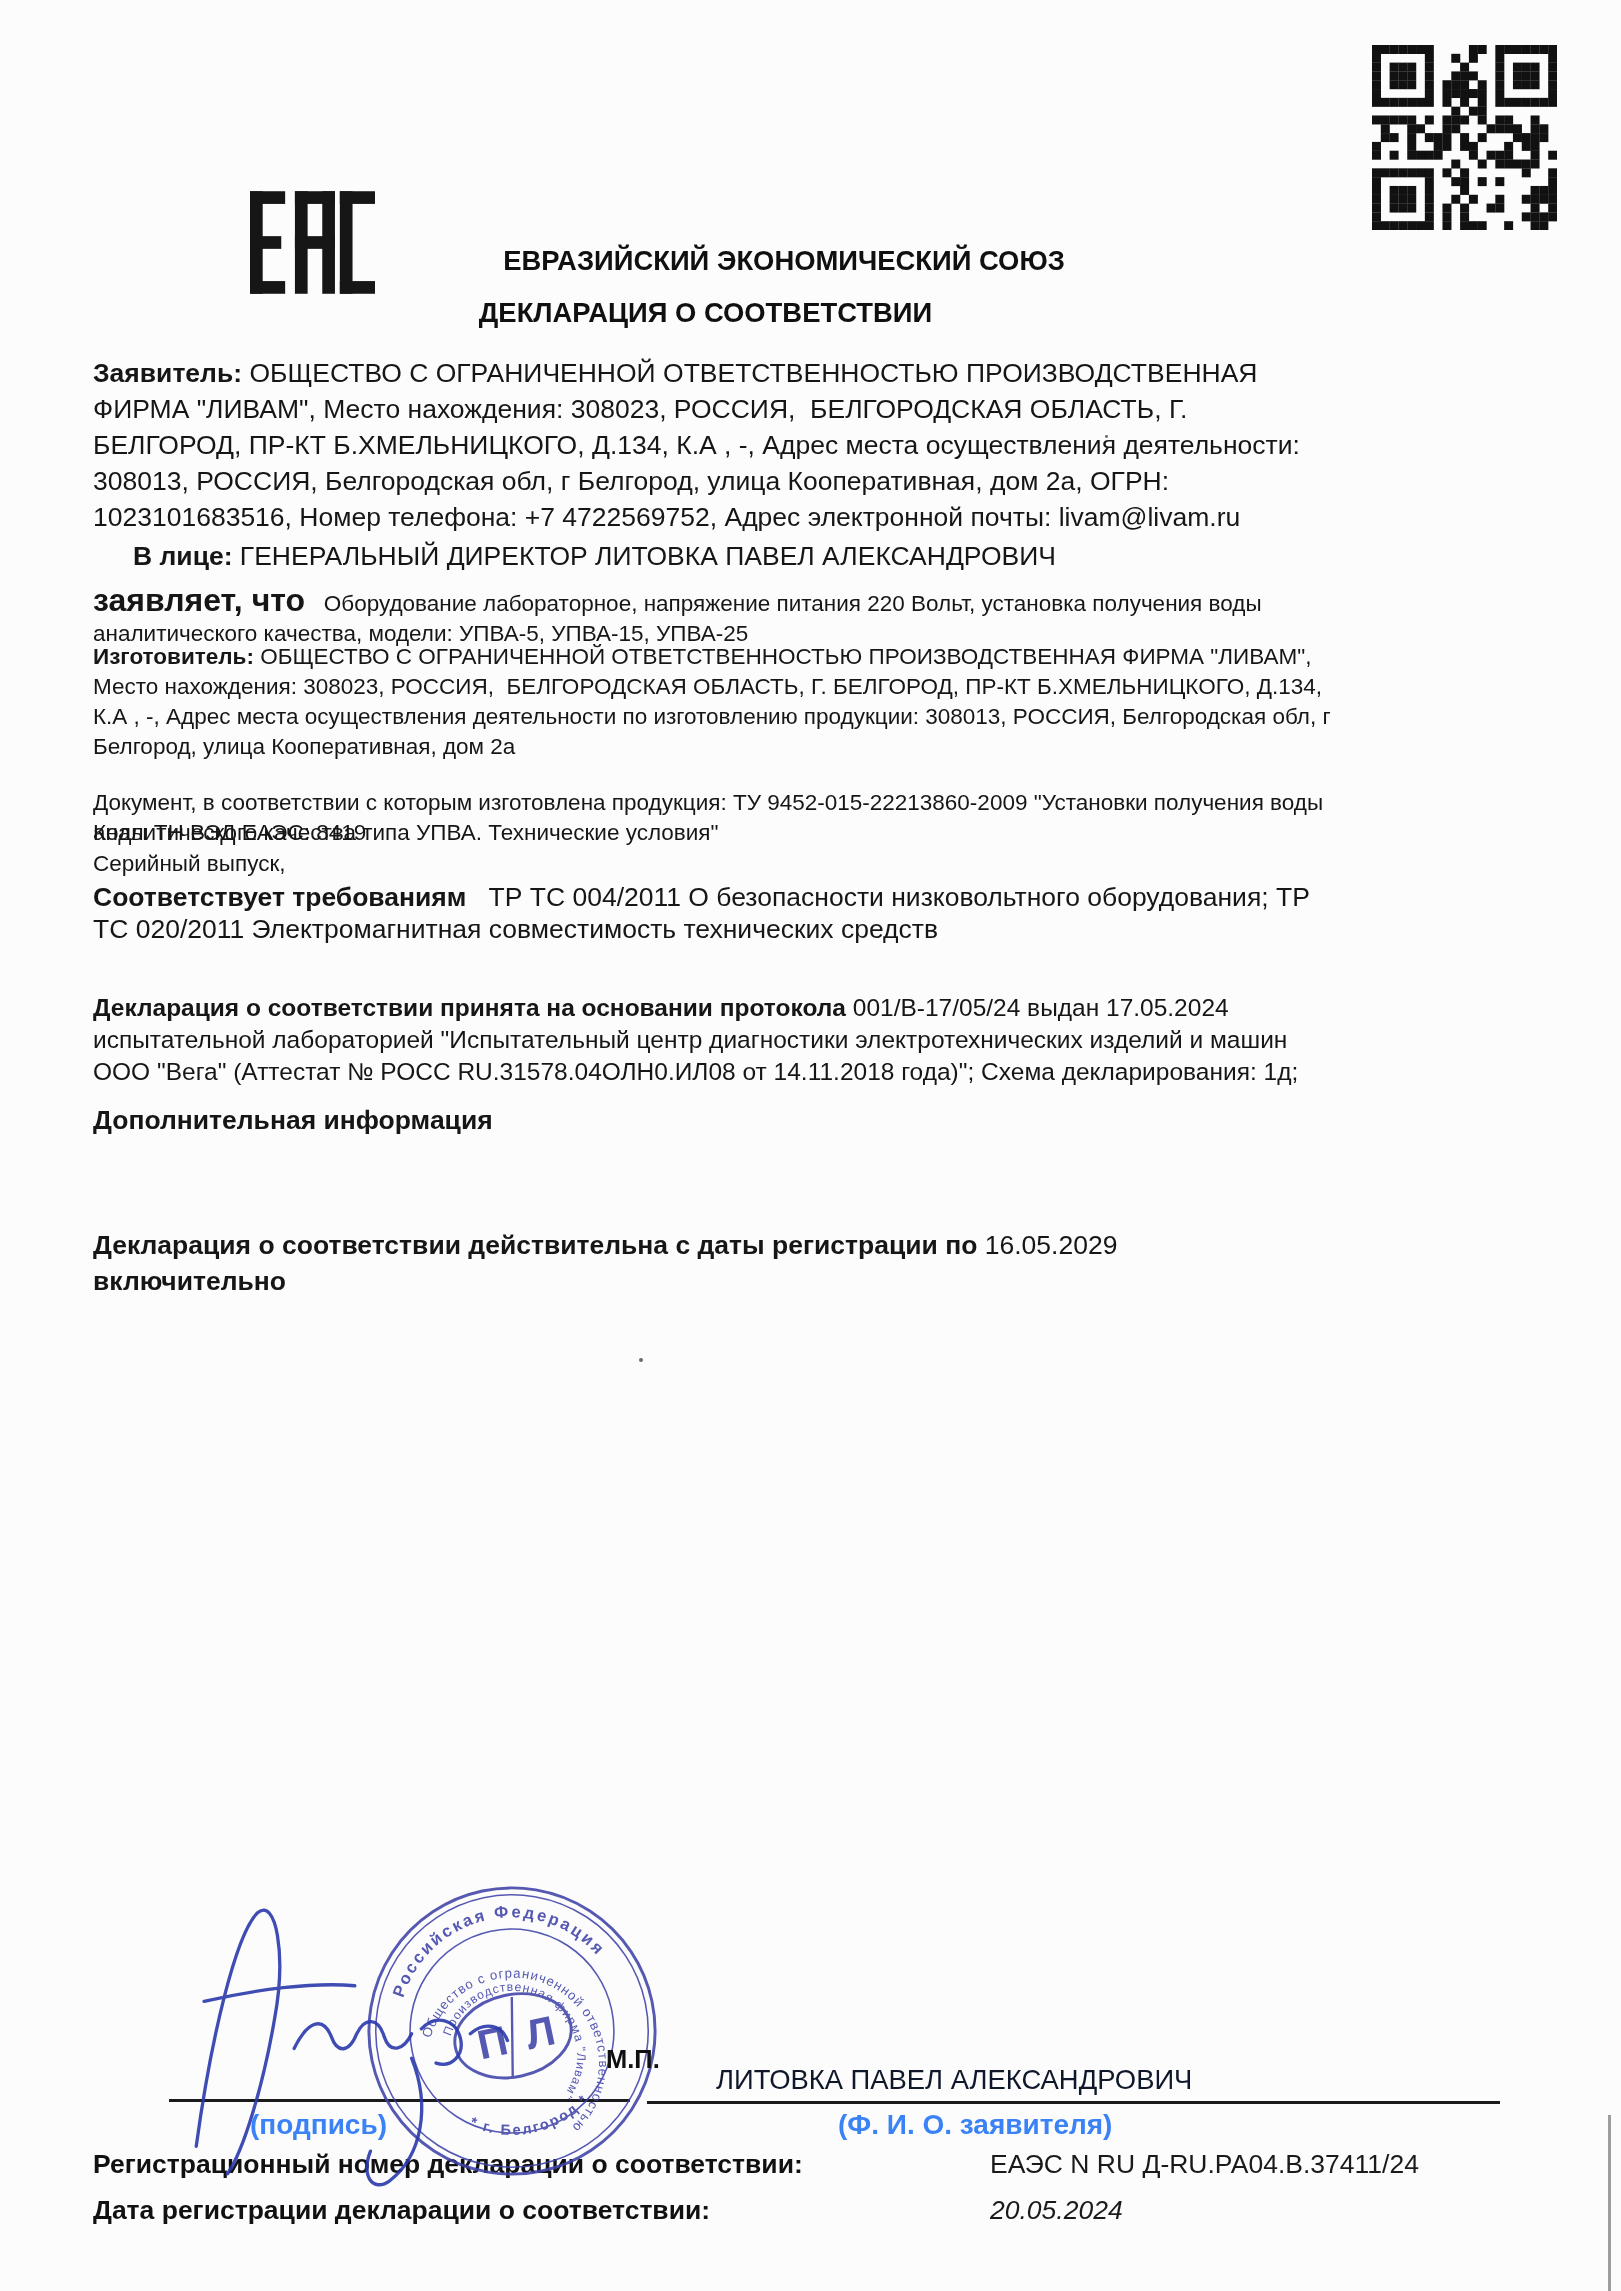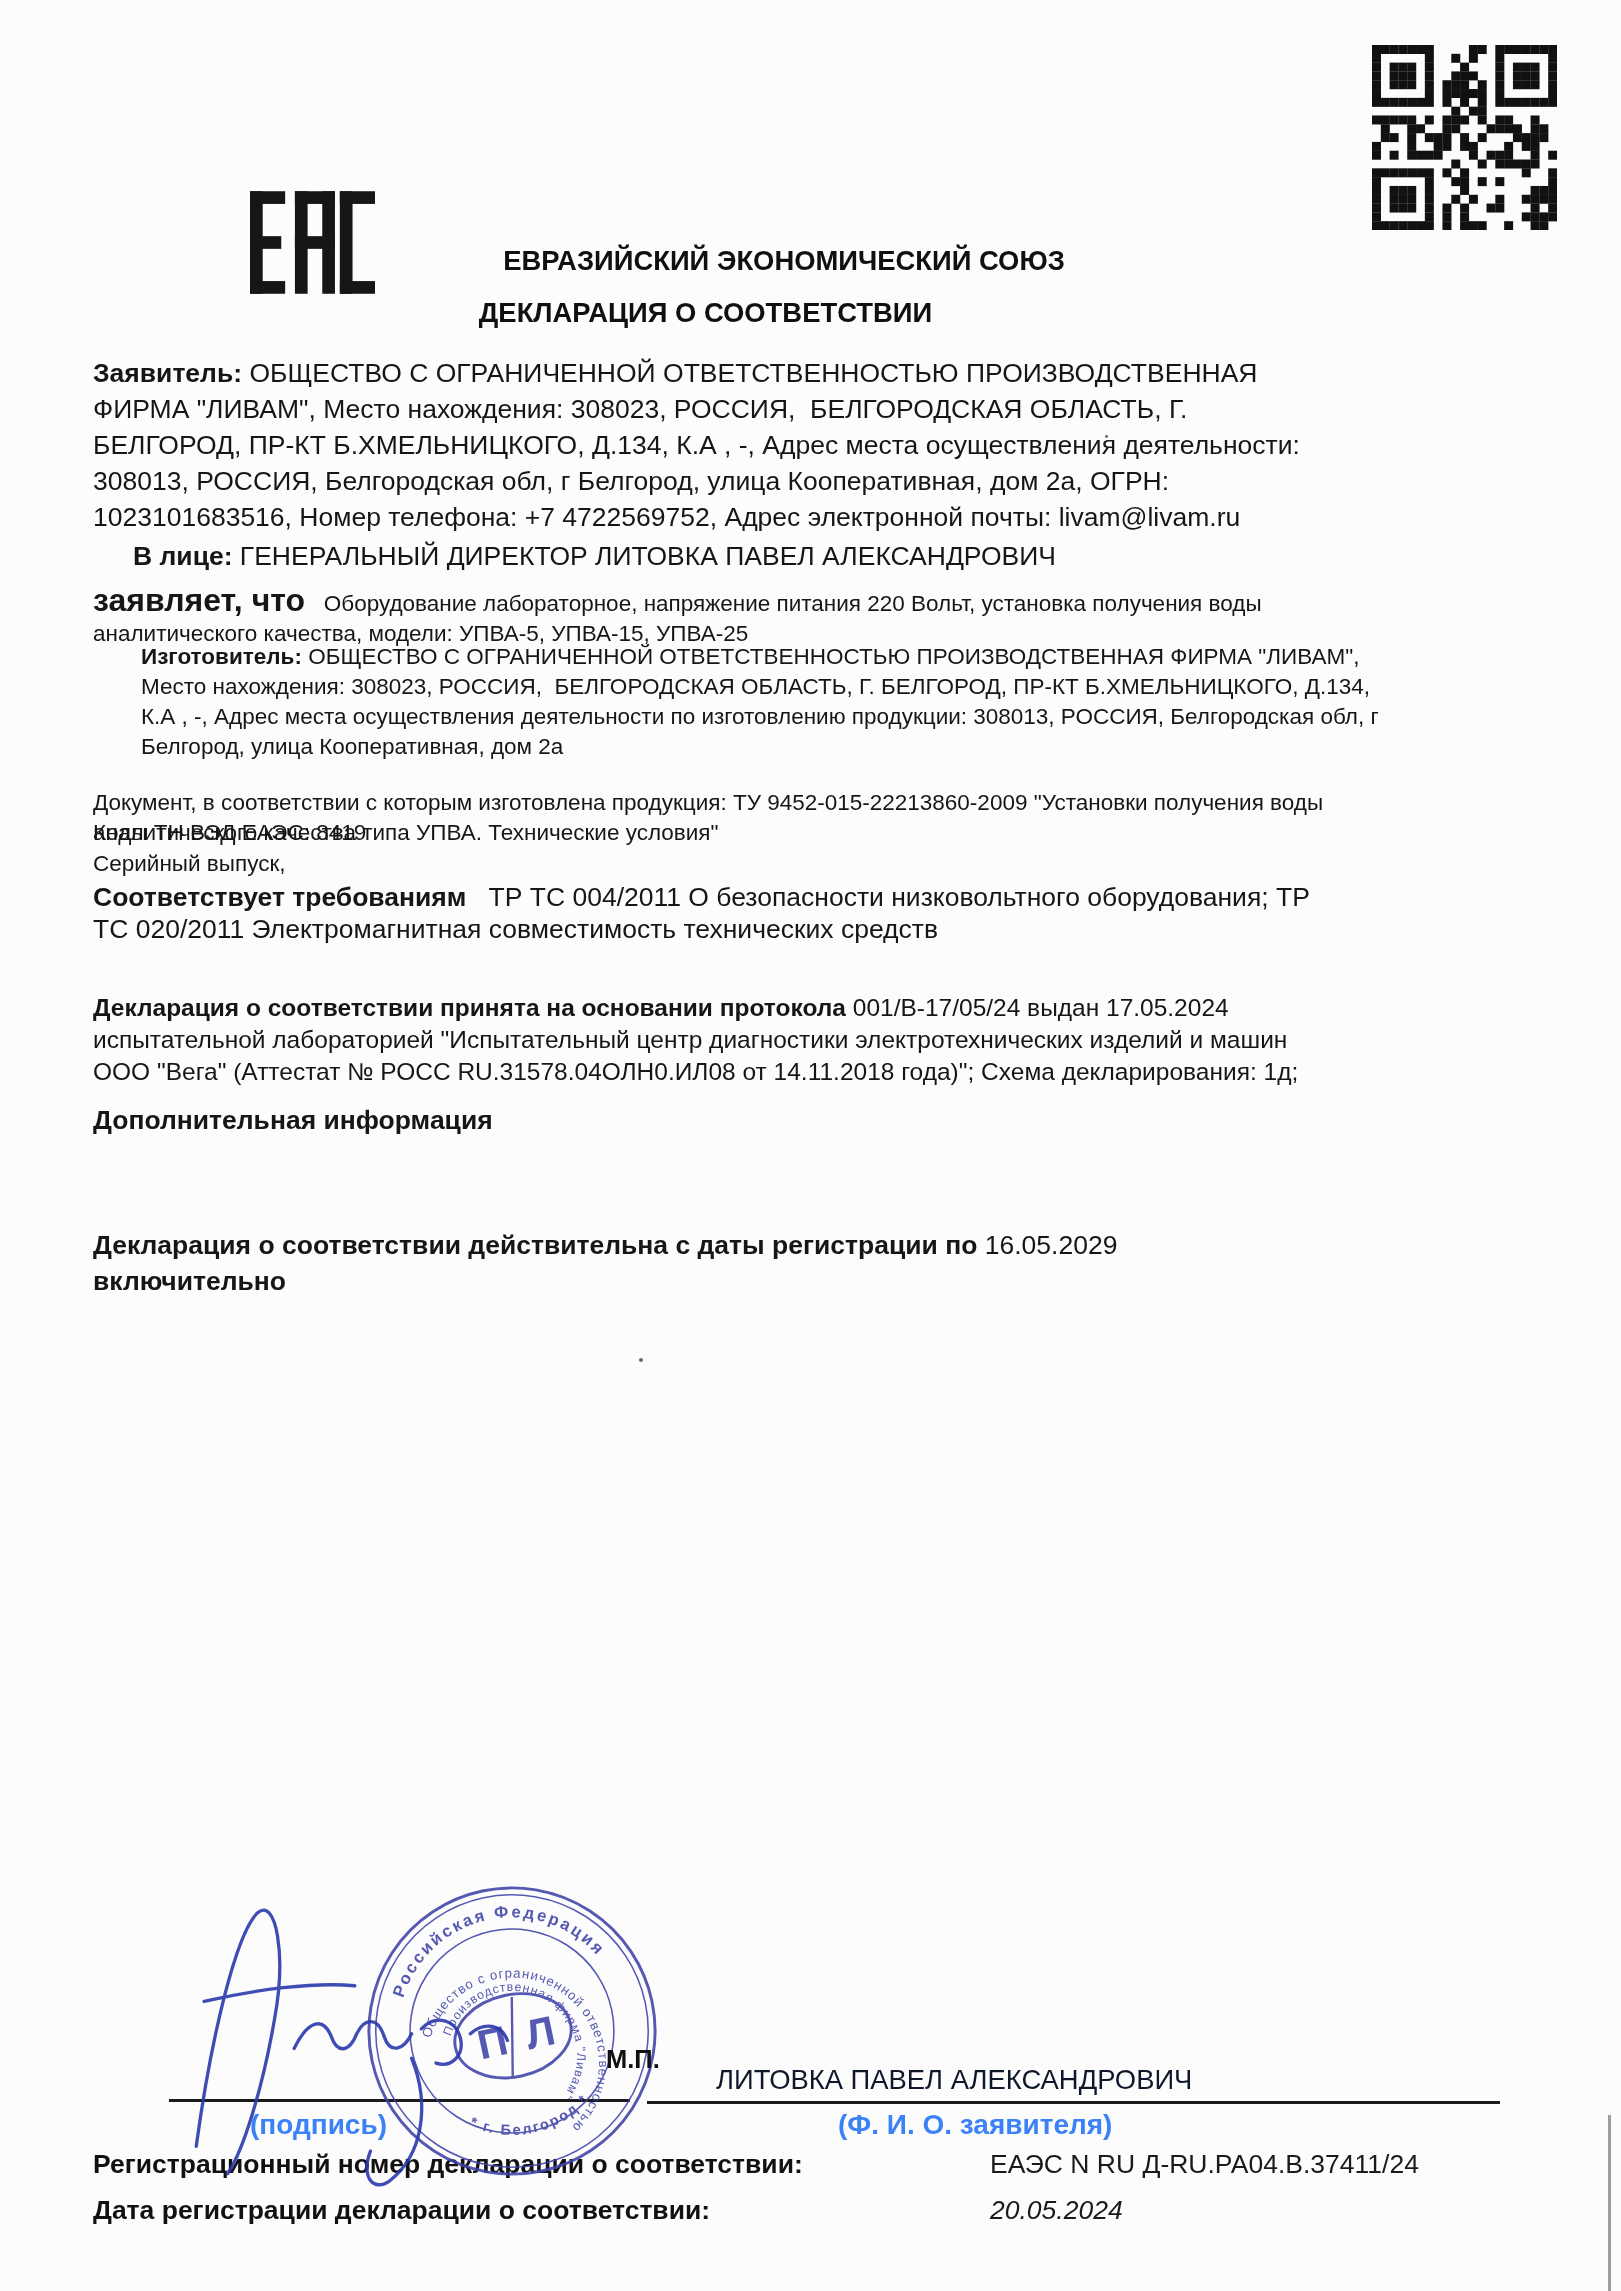--- a/index.html
+++ b/index.html
@@ -281,21 +281,21 @@
   <div class="title" style="left:98px;top:245px;width:1372px;">ЕВРАЗИЙСКИЙ ЭКОНОМИЧЕСКИЙ СОЮЗ</div>
 
   <div class="p f27" style="top:355px;"><span class="s-b">Заявитель: </span><span>ОБЩЕСТВО С ОГРАНИЧЕННОЙ ОТВЕТСТВЕННОСТЬЮ ПРОИЗВОДСТВЕННАЯ
 ФИРМА "ЛИВАМ", Место нахождения: 308023, РОССИЯ,  БЕЛГОРОДСКАЯ ОБЛАСТЬ, Г.
 БЕЛГОРОД, ПР-КТ Б.ХМЕЛЬНИЦКОГО, Д.134, К.А , -, Адрес места осуществления деятельности:
 308013, РОССИЯ, Белгородская обл, г Белгород, улица Кооперативная, дом 2а, ОГРН:
 1023101683516, Номер телефона: +7 4722569752, Адрес электронной почты: livam@livam.ru</span></div>
   <div class="p f27" style="top:538px;margin-left:40px;"><span class="s-b">В лице: </span><span>ГЕНЕРАЛЬНЫЙ ДИРЕКТОР ЛИТОВКА ПАВЕЛ АЛЕКСАНДРОВИЧ</span></div>
   <div class="p f23" style="top:585px;"><span class="s-lb">заявляет, что</span><span>   Оборудование лабораторное, напряжение питания 220 Вольт, установка получения воды
 аналитического качества, модели: УПВА-5, УПВА-15, УПВА-25</span></div>
-  <div class="p f23" style="top:642px;margin-left:48px;"><span class="s-b">Изготовитель: </span><span>ОБЩЕСТВО С ОГРАНИЧЕННОЙ ОТВЕТСТВЕННОСТЬЮ ПРОИЗВОДСТВЕННАЯ ФИРМА "ЛИВАМ",
+  <div class="p f23" style="top:642px;"><span class="s-b">Изготовитель: </span><span>ОБЩЕСТВО С ОГРАНИЧЕННОЙ ОТВЕТСТВЕННОСТЬЮ ПРОИЗВОДСТВЕННАЯ ФИРМА "ЛИВАМ",
 Место нахождения: 308023, РОССИЯ,  БЕЛГОРОДСКАЯ ОБЛАСТЬ, Г. БЕЛГОРОД, ПР-КТ Б.ХМЕЛЬНИЦКОГО, Д.134,
 К.А , -, Адрес места осуществления деятельности по изготовлению продукции: 308013, РОССИЯ, Белгородская обл, г
 Белгород, улица Кооперативная, дом 2а</span></div>
   <div class="p f23" style="top:788px;"><span>Документ, в соответствии с которым изготовлена продукция: ТУ 9452-015-22213860-2009 "Установки получения воды
 аналитического качества типа УПВА. Технические условия"</span></div>
   <div class="p f23" style="top:818px;"><span>Коды ТН ВЭД ЕАЭС: 8419</span></div>
   <div class="p f23" style="top:849px;"><span>Серийный выпуск,</span></div>
   <div class="p f27 lh33" style="top:881px;"><span class="s-b">Соответствует требованиям</span><span>   ТР ТС 004/2011 О безопасности низковольтного оборудования; ТР
 ТС 020/2011 Электромагнитная совместимость технических средств</span></div>
   <div class="p f25" style="top:992px;"><span class="s-b">Декларация о соответствии принята на основании протокола </span><span>001/В-17/05/24 выдан 17.05.2024

